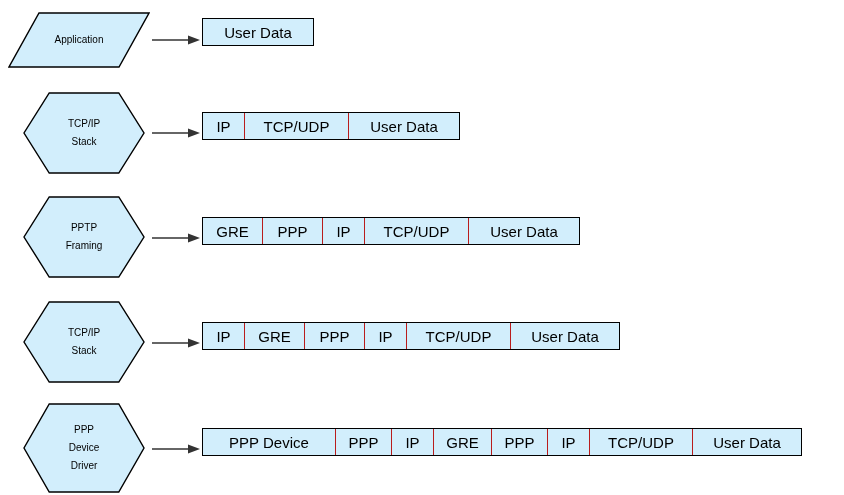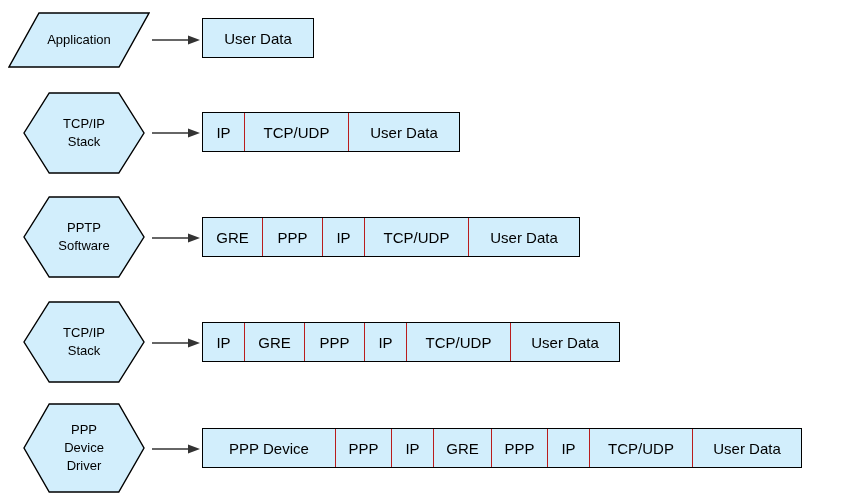--- a/index.html
+++ b/index.html
@@ -34,40 +34,40 @@
   }
   .stage .shape-svg {
     position: absolute;
     left: 0;
     top: 0;
   }
   .stage-label {
     position: relative;
     z-index: 2;
     text-align: center;
-    font-size: 13px;
+    font-size: 10px;
     line-height: 18px;
     color: #000000;
     white-space: pre-line;
     pointer-events: none;
   }
 
   
   .arrow {
     position: absolute;
   }
 
   
   .packet {
     position: absolute;
     display: flex;
     box-sizing: border-box;
     border: 1px solid #000000;
     background: #fdba74;
-    height: 40px;
+    height: 28px;
   }
   .packet .field {
     box-sizing: border-box;
     display: flex;
     align-items: center;
     justify-content: center;
     border-right: 1px solid #b91c1c;
     font-size: 15px;
     line-height: 17px;
     color: #000000;
@@ -109,21 +109,21 @@
     <div class="packet" style="left: 202px; top: 112px;">
       <div class="field" style="width: 42px;">IP</div>
       <div class="field" style="width: 104px;">TCP/UDP</div>
       <div class="field" style="width: 110px;">User Data</div>
     </div>
     <div class="stage" style="left: 23px; top: 196px; width: 122px; height: 82px;">
       <svg class="shape-svg" width="122" height="82" viewBox="0 0 122 82">
         <polygon points="26.23,1 95.77,1 121,41 95.77,81 26.23,81 1,41" fill="#d2eefc" stroke="#000000" stroke-width="1.4" stroke-linejoin="miter"></polygon>
       </svg>
       <div class="stage-label">PPTP
-Software</div>
+Framing</div>
     </div>
     <svg class="arrow" width="48" height="16" viewBox="0 0 48 16" style="left: 152px; top: 230px;">
       <line x1="0" y1="8" x2="37" y2="8" stroke="#333333" stroke-width="1.3"></line>
       <polygon points="36,3.5 48,8 36,12.5" fill="#333333"></polygon>
     </svg>
     <div class="packet" style="left: 202px; top: 217px;">
       <div class="field" style="width: 60px;">GRE</div>
       <div class="field" style="width: 60px;">PPP</div>
       <div class="field" style="width: 42px;">IP</div>
       <div class="field" style="width: 104px;">TCP/UDP</div>

